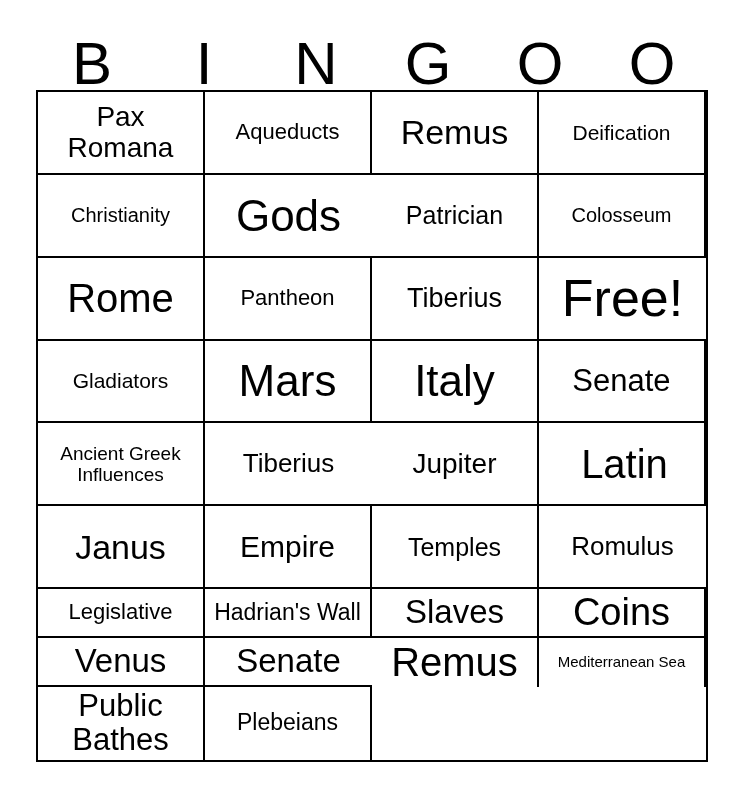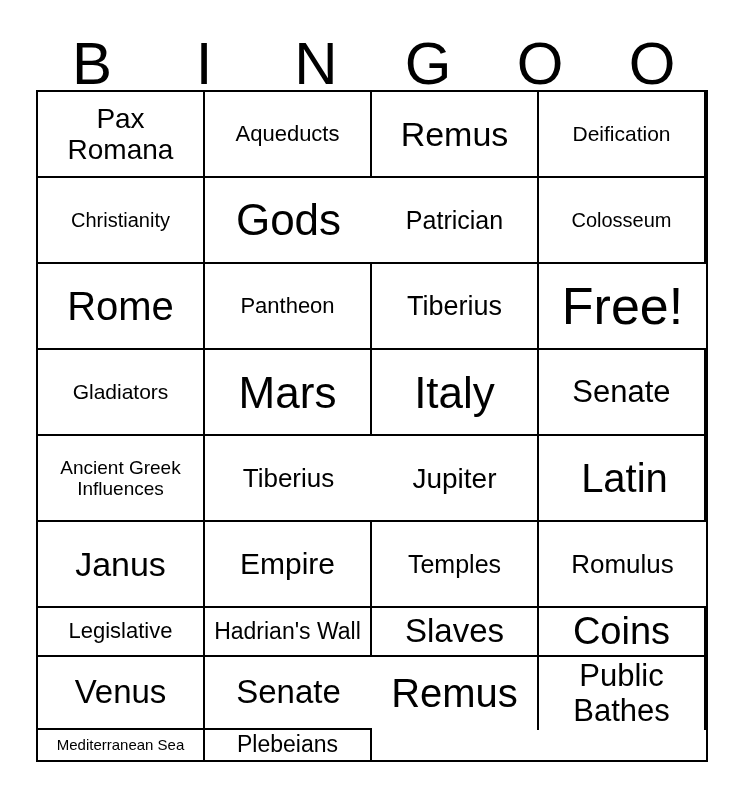--- a/index.html
+++ b/index.html
@@ -170,22 +170,22 @@
       <div class="cell">
         <span class="cell-label" style="font-size: 33px;">Venus</span>
       </div>
       <div class="cell">
         <span class="cell-label" style="font-size: 33px;">Senate</span>
       </div>
       <div class="cell">
         <span class="cell-label" style="font-size: 40px;">Remus</span>
       </div>
       <div class="cell">
-        <span class="cell-label" style="font-size: 31px;">Public Bathes</span>
+        <span class="cell-label" style="font-size: 15px;">Mediterranean Sea</span>
       </div>
       <div class="cell">
-        <span class="cell-label" style="font-size: 15px;">Mediterranean Sea</span>
+        <span class="cell-label" style="font-size: 31px;">Public Bathes</span>
       </div>
       <div class="cell">
         <span class="cell-label" style="font-size: 23px;">Plebeians</span>
       </div>
     </div>
 </div>
 
 </body></html>

